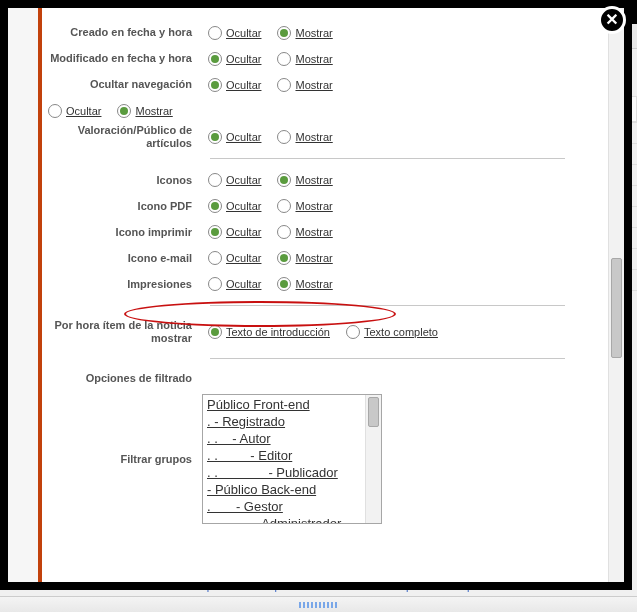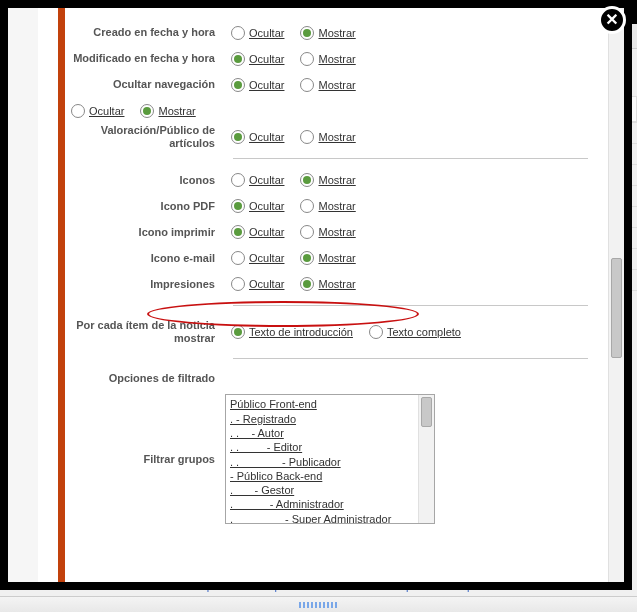--- a/index.html
+++ b/index.html
@@ -71,23 +71,22 @@
     display:flex; align-items:center; justify-content:center;
     cursor: pointer;
     z-index: 10;
   }
   .close-btn span { color:#fff; font-size:16px; font-weight:bold; line-height:1; }
   .modal-inner {
     position: absolute;
     top: 0; bottom: 0; right: 0;
     left: 30px;
     background: #fff;
-    border-left: 7px solid #c2410c;
+    border-left: 4px solid #c2410c;
     overflow: hidden;
-    margin-left: 20px;
   }
   .vtrack {
     position: absolute;
     top: 0; right: 0; bottom: 0;
     width: 16px;
     background: #f2f2f2;
     border-left: 1px solid #e0e0e0;
   }
   .vtrack .thumb {
     position: absolute;
@@ -152,26 +151,26 @@
     position: absolute;
     border: 2px solid #c81010;
     border-radius: 50%;
     width: 272px;
     height: 26px;
     left: 82px;
     top: 293px;
     pointer-events: none;
   }
   .listbox {
-    width: 210px;
+    width: 180px;
     height: 130px;
     border: 1px solid #a6a6a6;
     overflow: hidden;
     position: relative;
-    font-size: 11px;
+    font-size: 13px;
     color: #333;
     background: #fff;
   }
   .listbox .lb-track {
     position: absolute; top:0; right:0; bottom:0; width:16px;
     background:#f2f2f2; border-left:1px solid #e0e0e0;
   }
   .listbox .lb-thumb {
     position:absolute; left:2px; right:2px; top:2px; height:30px;
     background:#c8c8c8; border:1px solid #a8a8a8; border-radius:2px;
@@ -311,21 +310,21 @@
           <span class="radio"></span>
             <span class="opt-label">Ocultar</span>
           <span class="radio sel"></span>
             <span class="opt-label">Mostrar</span>
         </div>
       </div>
 
       <hr class="sep">
 
       <div class="form-row" style="min-height:36px">
-        <div class="label-cell">Por cada ítem de la noticia mostrar</div>
+        <div class="label-cell">Por hora ítem de la noticia mostrar</div>
         <div class="ctrl-cell">
           <span class="radio sel"></span>
             <span class="opt-label">Texto de introducción</span>
           <span class="radio"></span>
             <span class="opt-label">Texto completo</span>
         </div>
       </div>
 
       <hr class="sep">
 

